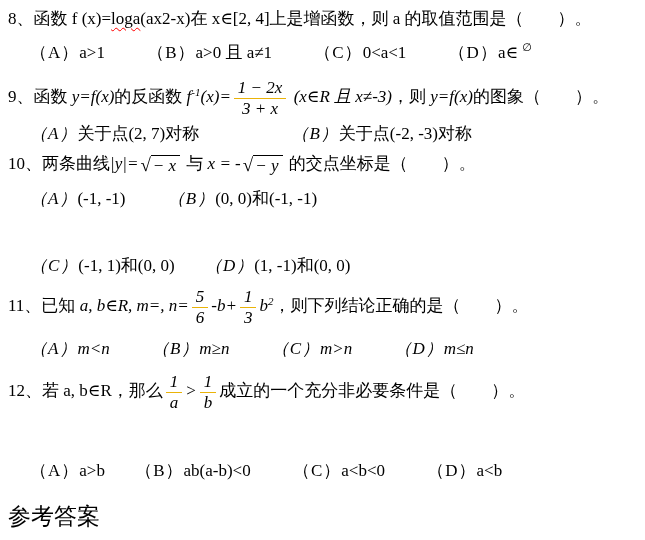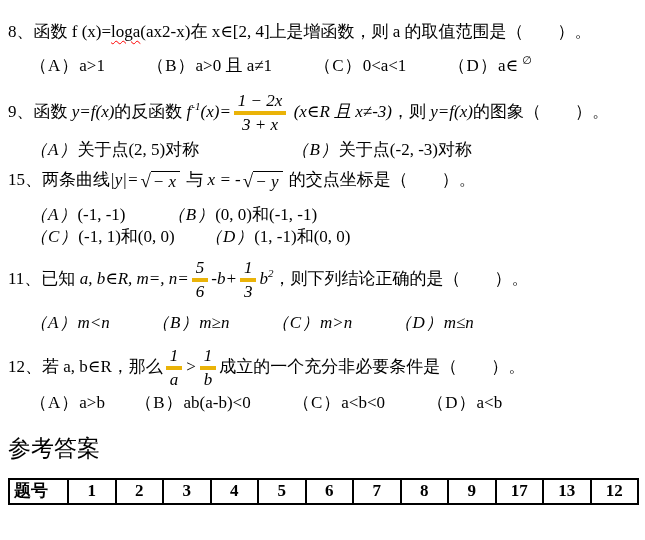--- a/index.html
+++ b/index.html
@@ -11,44 +11,44 @@
     overflow:hidden;
   }
   .doc{padding:8px 6px 0 8px;}
   .stem{margin-top:0;}
   .opts{margin-left:22px;white-space:nowrap;}
   .opt{display:inline-block;margin-right:38px;}
   .opt:last-child{margin-right:0;}
   .opt .opt-label{letter-spacing:1px;}
   .gap-lg{margin-right:88px;}
   .gap-md{margin-right:52px;}
-  .gap-sm{margin-right:26px;}
+  .gap-sm{margin-right:26px;margin-top:45px;}
   .it{font-style:italic;}
   .q9 .opt-label,.q10 .opt-label,.q11 .opt-label{font-style:italic;}
   .q11 .opt-text{font-style:italic;}
   .wavy{
     text-decoration:underline wavy #ff0000;
     text-decoration-thickness:1px;
     text-underline-offset:3px;
   }
   sup{font-size:11px;line-height:0;}
   
   .frac{
     display:inline-flex;flex-direction:column;align-items:center;
     vertical-align:middle;margin:0 3px;line-height:20px;
     font-style:italic;text-align:center;
   }
-  .frac .num{border-bottom:4px solid #eab308;padding:0 4px;}
+  .frac .num{border-bottom:1px solid #eab308;padding:0 4px;}
   .frac .den{padding:0 4px;}
   
   .sqrt{display:inline-flex;align-items:flex-start;vertical-align:middle;margin:0 2px;}
   .sqrt .rad-sym{font-style:normal;font-size:19px;line-height:20px;}
   .sqrt .rad-body{border-top:1px solid #000;font-style:italic;padding:0 4px 0 2px;line-height:20px;}
   
-  .q8-stem{margin-top:13px;}
+  .q8-stem{margin-top:0;}
   .q8-opts{margin-top:12px;}
   .q9-stem{margin-top:14px;}
   .q9-opts-1{margin-top:4px;}
   .q10-stem{margin-top:8px;}
   .q10-opts-1{margin-top:12px;}
   .q11-stem{margin-top:10px;}
   .q11-opts{margin-top:10px;}
   .q12-stem{margin-top:12px;}
   .q12-opts{margin-top:2px;}
   .answers-heading{margin-top:24px;font-size:23px;}
@@ -87,28 +87,28 @@
       <span>9、函数</span>
       <span class="it">y=f(x)</span><span>的反函数</span>
       <span class="it">f</span><sup class="it">-1</sup><span class="it">(x)=</span><span class="frac">
           <span class="num">1 − 2x</span>
           <span class="den">3 + x</span>
         </span>
       <span class="it">(x∈R 且 x≠-3)</span><span>，则</span>
       <span class="it">y=f(x)</span><span>的图象（　　）。</span>
     </div>
     <div class="opts q9-opts-1">
-      <span class="opt gap-lg"><span class="opt-label">（A）</span><span class="opt-text">关于点(2, 5)对称</span></span>
+      <span class="opt gap-lg"><span class="opt-label">（A）</span><span class="opt-text">关于点(2, 7)对称</span></span>
       <span class="opt"><span class="opt-label">（B）</span><span class="opt-text">关于点(-2, -3)对称</span></span>
     </div>
   </div>
 
   <div class="q10">
     <div class="stem q10-stem">
-      <span>15、两条曲线</span><span class="it">|y|=</span><span class="sqrt">
+      <span>10、两条曲线</span><span class="it">|y|=</span><span class="sqrt">
           <span class="rad-sym">√</span>
           <span class="rad-body">− x</span>
         </span>
       <span>与</span>
       <span class="it">x = -</span><span class="sqrt">
           <span class="rad-sym">√</span>
           <span class="rad-body">− y</span>
         </span>
       <span>的交点坐标是（　　）。</span>
     </div>

